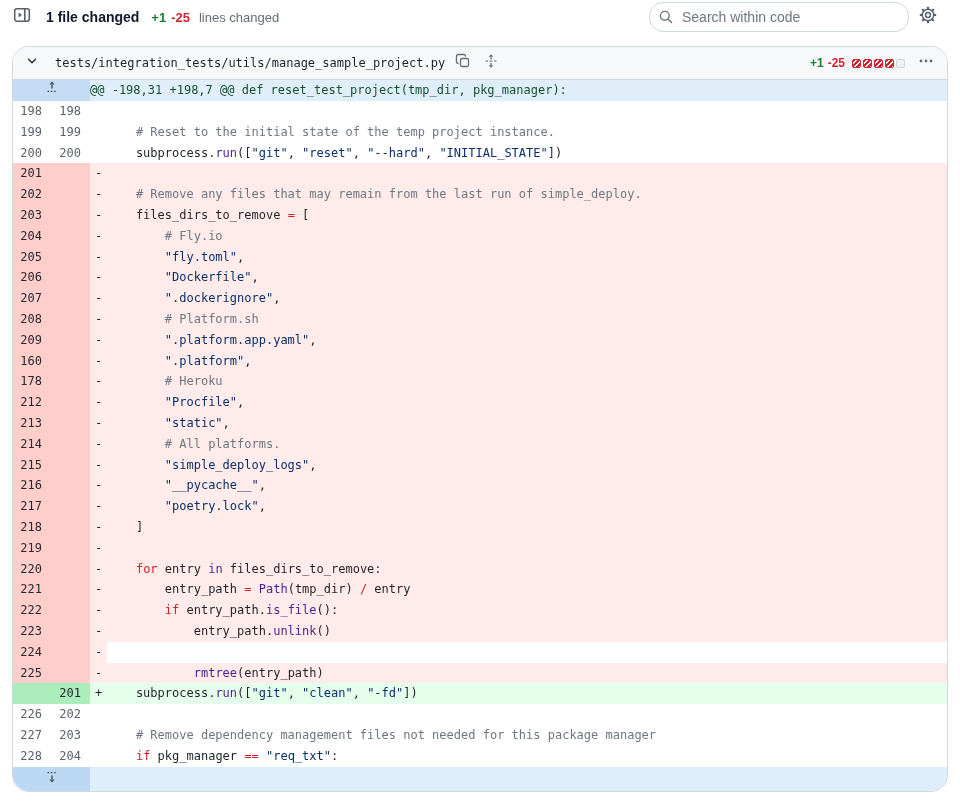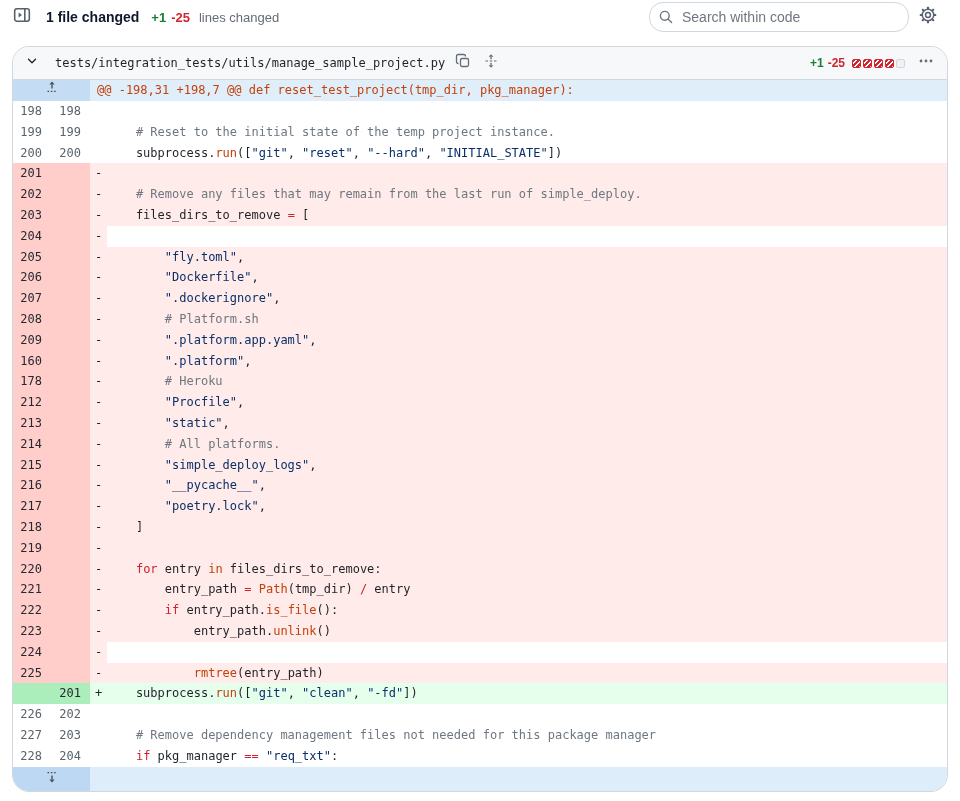--- a/index.html
+++ b/index.html
@@ -33,35 +33,35 @@
   .dstat{width:9px;height:9px;border-radius:2px;margin-left:2px;box-sizing:border-box;}
   .dstat.deletion{border:1px solid #d1242f;
     background:repeating-linear-gradient(135deg,#d1242f 0 1.5px,#ffffff 1.5px 3.5px);}
   .dstat.neutral{border:1px solid #d0d7de;background:#eff2f5;}
   .kebab-btn{width:22px;height:20px;display:flex;align-items:center;justify-content:center;cursor:pointer;margin-left:10px;}
 
   
   .diff{font-family:"DejaVu Sans Mono","Liberation Mono",monospace;font-size:12px;}
   .hunk{display:flex;height:21px;line-height:21px;}
   .hunk .gut{width:77px;flex:none;background:#c5ddf4;display:flex;align-items:center;justify-content:center;cursor:pointer;}
-  .hunk .htext{flex:1;background:#e0eefa;color:#c2410c;padding-left:7px;white-space:pre;overflow:hidden;}
+  .hunk .htext{flex:1;background:#e0eefa;color:#14532d;white-space:pre;overflow:hidden;}
   .crow{display:flex;height:20.8px;line-height:20.8px;}
   .gcol{width:38px;flex:none;text-align:right;padding-right:9px;box-sizing:border-box;color:#59626b;cursor:pointer;}
   .gcol.new{width:39px;}
   .marker{width:17px;flex:none;text-align:center;color:#1f2328;}
   .code{flex:1;white-space:pre;color:#1f2328;overflow:hidden;}
   .crow.del .gcol{background:#ffcecb;color:#24292f;}
   .crow.del .marker,.crow.del .code{background:#ffebe9;}
   .crow.add .gcol{background:#aceebb;color:#24292f;}
   .crow.add .marker,.crow.add .code{background:#e6ffec;}
   .t-d{color:#1f2328;}
   .t-c{color:#6e7781;}
   .t-s{color:#0a3069;}
   .t-k{color:#cf222e;}
-  .t-f{color:#c2410c;}
+  .t-f{color:#4c1d95;}
   .expander{display:flex;height:24px;}
   .expander .gut{width:77px;flex:none;background:#bcd8f3;display:flex;align-items:center;justify-content:center;cursor:pointer;}
   .expander .fill{flex:1;background:#ddedf9;}
 </style>
 </head>
 <body>
 
 <div class="top-header">
   <div class="panel-btn">
     <span>
@@ -213,20 +213,21 @@
         <div class="crow del">
           <span class="gcol old">203</span>
           <span class="gcol new"></span>
           <span class="marker">-</span>
           <span class="code"><span class="t-d">    files_dirs_to_remove </span><span class="t-k">=</span><span class="t-d"> [</span></span>
         </div>
         <div class="crow del">
           <span class="gcol old">204</span>
           <span class="gcol new"></span>
           <span class="marker">-</span>
+          <span class="code"><span class="t-c">        # Fly.io</span></span>
         </div>
         <div class="crow del">
           <span class="gcol old">205</span>
           <span class="gcol new"></span>
           <span class="marker">-</span>
           <span class="code"><span class="t-d">        </span><span class="t-s">"fly.toml"</span><span class="t-d">,</span></span>
         </div>
         <div class="crow del">
           <span class="gcol old">206</span>
           <span class="gcol new"></span>

